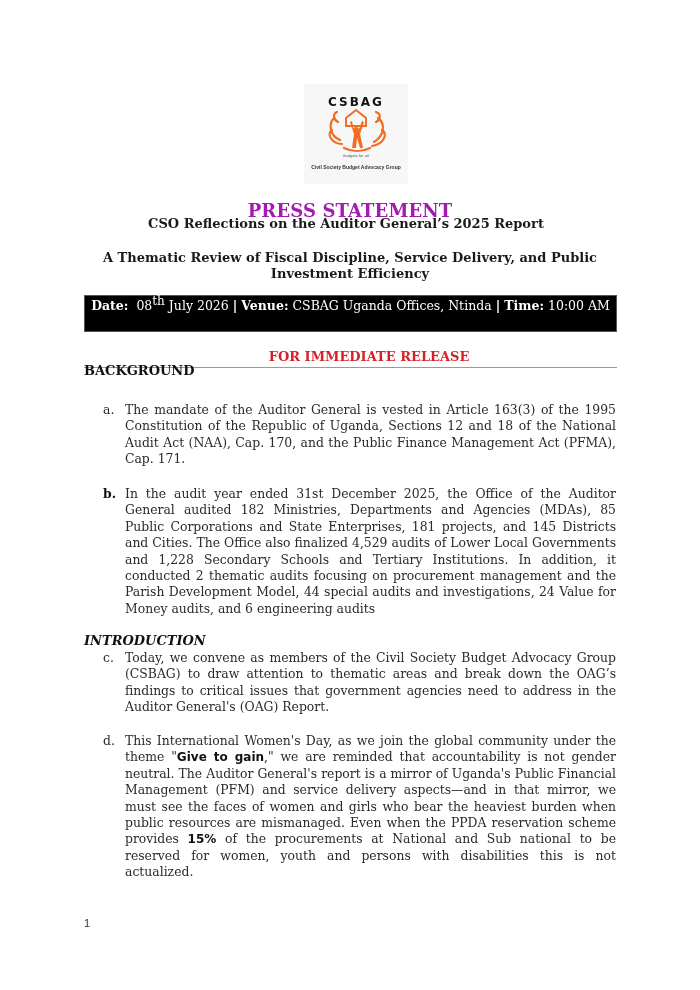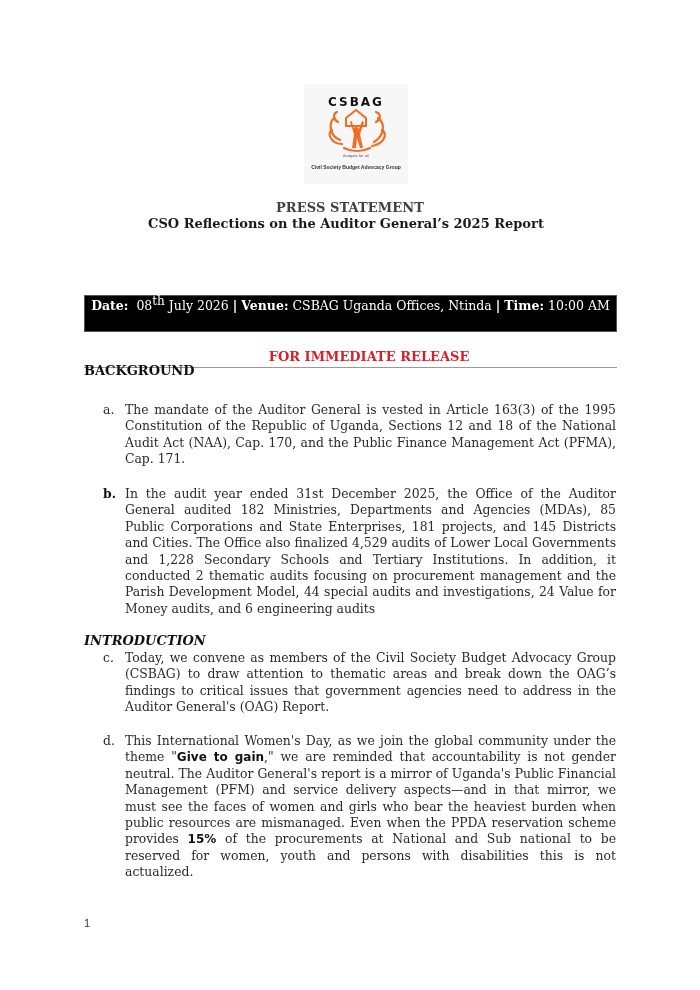--- a/index.html
+++ b/index.html
@@ -42,22 +42,22 @@
       color: #333;
     }
     
     .press {
       position: absolute;
       left: 0; width: 700px;
       top: 200px;
       text-align: center;
       font-family: "DejaVu Serif", serif;
       font-weight: bold;
-      font-size: 13px;
-      color: #404040;
+      font-size: 18px;
+      color: #a21caf;
       letter-spacing: 0.1px;
     }
     .title {
       position: absolute;
       left: 0; width: 620px;
       top: 216px;
       text-align: center;
       font-weight: bold;
       font-size: 13px;
       color: #1a1a1a;
@@ -169,20 +169,21 @@
       <path d="M46 38 L50 50 L48 64 L52 64 L53 54 L56 64 L59 64 L56 50 L60 38 L58 37 L54 48 L50 48 L48 37 Z" fill="#f26c22"></path>
 
       <text x="52" y="22" text-anchor="middle" font-family="DejaVu Sans, sans-serif" font-weight="bold" font-size="12" letter-spacing="2" fill="#111">CSBAG</text>
       <text x="52" y="73" text-anchor="middle" font-family="DejaVu Sans, sans-serif" font-size="3.5" fill="#555">Budgets for all</text>
     </svg>
     <div class="logo-caption">Civil Society Budget Advocacy Group</div>
   </div>
 
   <div class="press">PRESS STATEMENT</div>
   <div class="title">CSO Reflections on the Auditor General’s 2025 Report</div>
+  <div class="subtitle">A Thematic Review of Fiscal Discipline, Service Delivery, and Public Investment Efficiency</div>
 
   <div class="infobar">
     <b>Date:</b>&nbsp;
     <span>08</span><sup>th</sup>
     <span>July 2026</span>
     <b>|</b>
     <b>Venue:</b>
     <span>CSBAG Uganda Offices, Ntinda</span>
     <b>|</b>
     <b>Time:</b>

